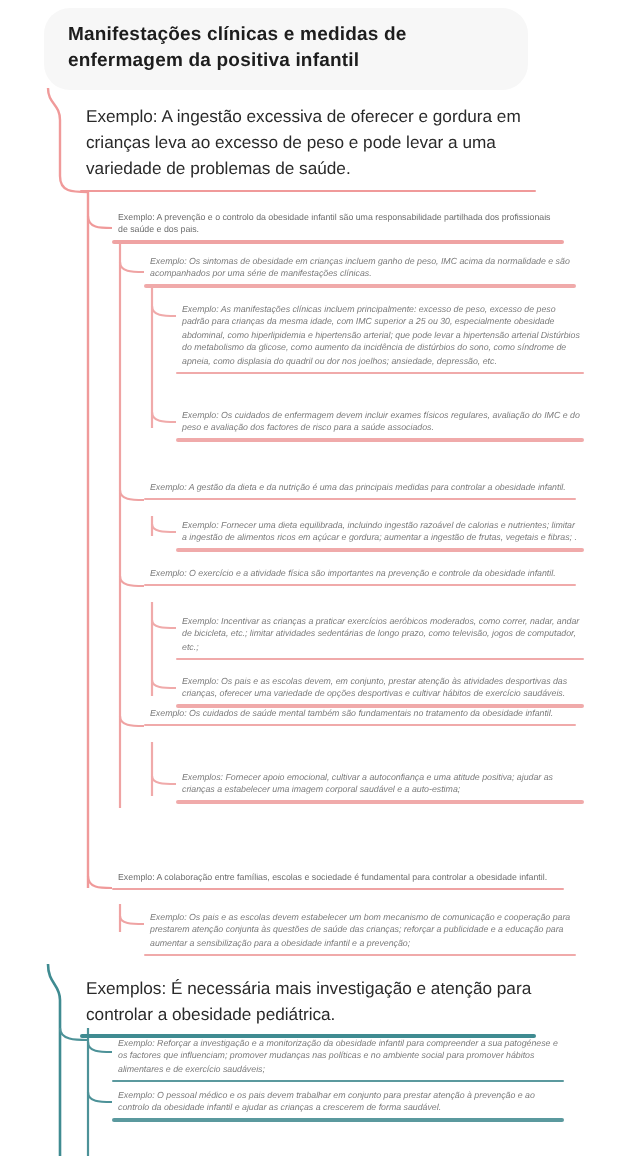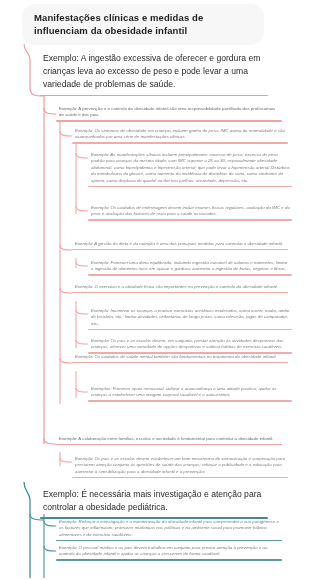--- a/index.html
+++ b/index.html
@@ -117,21 +117,21 @@
 
     <path d="M24,482 C24,492 30,492 30,500" stroke="#3f8b91" stroke-width="1.3" fill="none"></path>
     <path d="M30,500 L30,578" stroke="#3f8b91" stroke-width="1.3" fill="none"></path>
     <path d="M44,514 L44,578" stroke="#4d9298" stroke-width="1.1" fill="none"></path>
     <path d="M30,514 C30,520 38,520 44,520" stroke="#4d9298" stroke-width="1.1" fill="none"></path>
     <path d="M44,521 C44,526 50,526 56,526" stroke="#4d9298" stroke-width="1.1" fill="none"></path>
     <path d="M44,546 C44,551 50,551 56,551" stroke="#4d9298" stroke-width="1.1" fill="none"></path>
   </svg>
 
   <div class="node root-node">
-    <div class="root-title">Manifestações clínicas e medidas de influenciam da obesidade infantil</div>
+    <div class="root-title">Manifestações clínicas e medidas de enfermagem da positiva infantil</div>
   </div>
 
   <div class="node l1" style="left:40px; top:52px; width:228px;">
     <div class="txt">Exemplo: A ingestão excessiva de oferecer e gordura em crianças leva ao excesso de peso e pode levar a uma variedade de problemas de saúde.</div>
     <div class="rule pink"></div>
   </div>
 
   <div class="node l2" style="left:56px; top:106px;">
     <div class="txt">Exemplo: A prevenção e o controlo da obesidade infantil são uma responsabilidade partilhada dos profissionais de saúde e dos pais.</div>
     <div class="rule pink"></div>
@@ -191,21 +191,21 @@
     <div class="txt">Exemplo: A colaboração entre famílias, escolas e sociedade é fundamental para controlar a obesidade infantil.</div>
     <div class="rule pink"></div>
   </div>
 
   <div class="node l3" style="left:72px; top:456px; width:216px;">
     <div class="txt">Exemplo: Os pais e as escolas devem estabelecer um bom mecanismo de comunicação e cooperação para prestarem atenção conjunta às questões de saúde das crianças; reforçar a publicidade e a educação para aumentar a sensibilização para a obesidade infantil e a prevenção;</div>
     <div class="rule pink"></div>
   </div>
 
   <div class="node l1" style="left:40px; top:488px; width:228px;">
-    <div class="txt">Exemplo: É necessária mais investigação e atenção para controlar a obesidade pediátrica.</div>
+    <div class="txt">Exemplos: É necessária mais investigação e atenção para controlar a obesidade pediátrica.</div>
     <div class="rule teal"></div>
   </div>
 
   <div class="node l3" style="left:56px; top:519px; width:226px;">
     <div class="txt">Exemplo: Reforçar a investigação e a monitorização da obesidade infantil para compreender a sua patogénese e os factores que influenciam; promover mudanças nas políticas e no ambiente social para promover hábitos alimentares e de exercício saudáveis;</div>
     <div class="rule teal"></div>
   </div>
 
   <div class="node l3" style="left:56px; top:545px; width:226px;">
     <div class="txt">Exemplo: O pessoal médico e os pais devem trabalhar em conjunto para prestar atenção à prevenção e ao controlo da obesidade infantil e ajudar as crianças a crescerem de forma saudável.</div>

